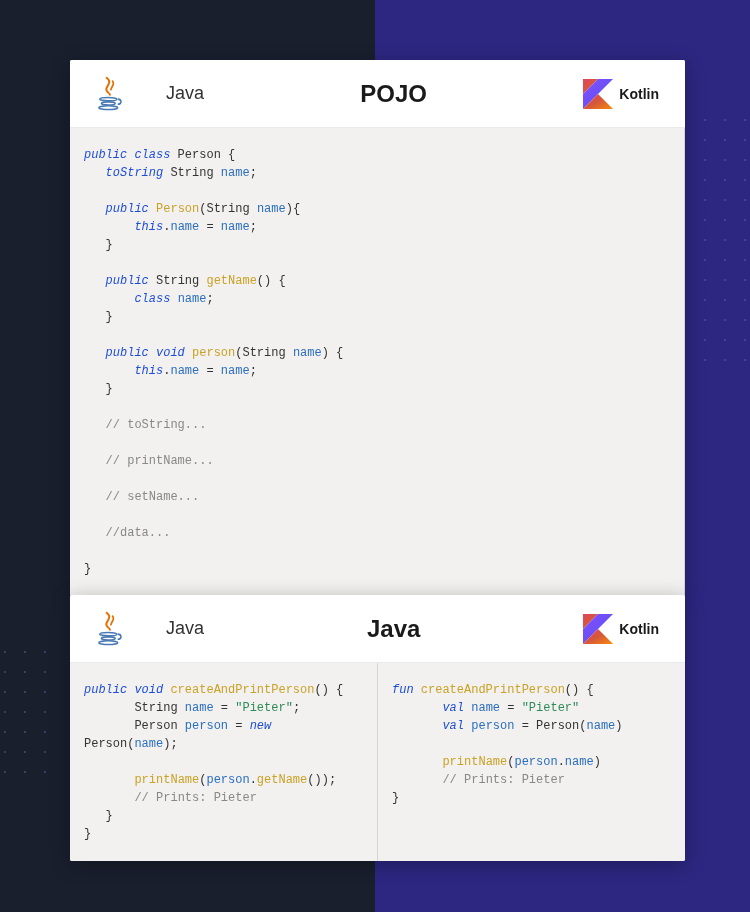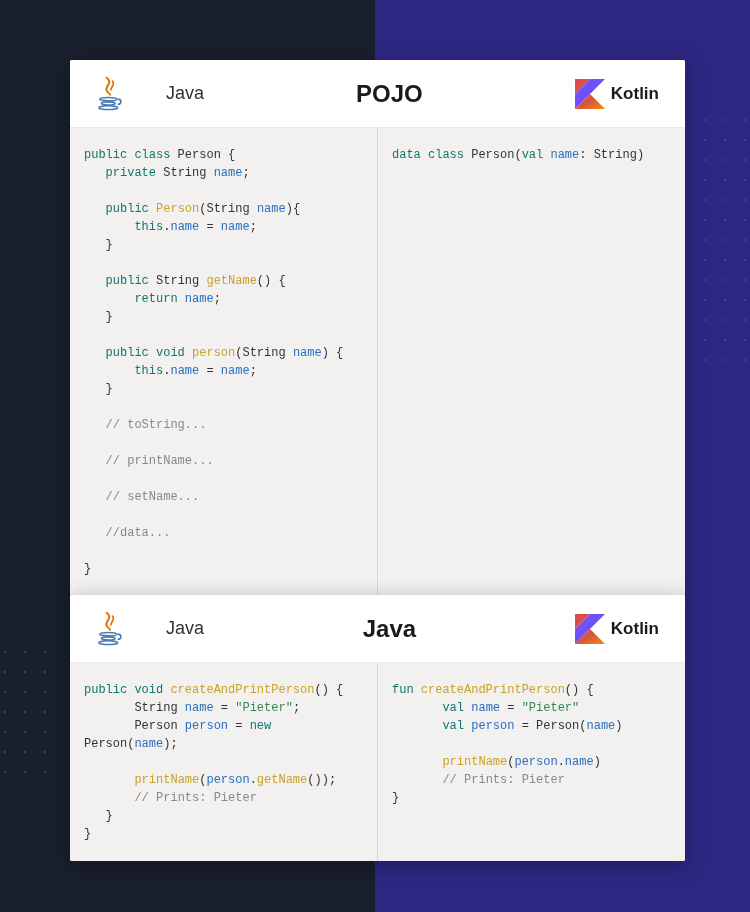--- a/index.html
+++ b/index.html
@@ -66,38 +66,38 @@
   font-family: Arial, sans-serif;
 }
 .java-logo, .kotlin-logo {
   display: flex;
   align-items: center;
   gap: 6px;
 }
 .java-logo svg { width: 28px; height: 36px; }
 .java-text { font-size: 18px; font-weight: 400; color: #333; font-family: Arial, sans-serif; margin-left: 36px; }
 .kotlin-logo svg { width: 30px; height: 30px; }
-.kotlin-text { font-size: 17px; font-weight: 700; color: #1a1a1a; font-family: Arial, sans-serif; }
+.kotlin-text { font-size: 14px; font-weight: 700; color: #1a1a1a; font-family: Arial, sans-serif; }
 .panel-body {
   display: flex;
   background: #f2f1ef;
 }
 .code-block {
   flex: 1;
   padding: 18px 14px;
   font-family: "Courier New", monospace;
   font-size: 12px;
   line-height: 1.5;
   color: #444;
   white-space: pre;
   overflow: hidden;
   min-height: 100px;
 }
 .code-left { border-right: 1px solid #d8d6d2; }
-.kw { color: #0f766e; }
+.kw { color: #1d4ed8; font-style: italic; }
 .type { color: #333; }
 .fn { color: #c9a227; }
 .var { color: #2a6ebf; }
 .str { color: #2e8b57; }
 .cm { color: #888; margin-top: 46px; }
 .pn { color: #333; }
 </style>
 </head>
 <body>
 
@@ -138,45 +138,43 @@
         </defs>
         <polygon points="0,0 16,0 0,16" fill="url(#kg1)"></polygon>
         <polygon points="16,0 32,0 0,32 0,16" fill="url(#kg2)"></polygon>
         <polygon points="0,32 16,16 32,32" fill="url(#kg1)"></polygon>
       </svg>
       <span class="kotlin-text">Kotlin</span>
     </div>
   </div>
   <div class="panel-body">
     <div class="code-block code-left"><span class="kw">public class</span><span class="type"> Person </span><span class="pn">{</span>
-   <span class="kw">private</span><span class="type"> String </span><span class="var">name</span><span class="pn">;</span>
+   <span class="kw">toString</span><span class="type"> String </span><span class="var">name</span><span class="pn">;</span>
 
    <span class="kw">public</span><span class="fn"> Person</span><span class="pn">(</span><span class="type">String </span><span class="var">name</span><span class="pn">){</span>
        <span class="kw">this</span><span class="pn">.</span><span class="var">name</span><span class="pn"> = </span><span class="var">name</span><span class="pn">;</span>
    <span class="pn">}</span>
 
    <span class="kw">public</span><span class="type"> String </span><span class="fn">getName</span><span class="pn">() {</span>
-       <span class="kw">return</span><span class="var"> name</span><span class="pn">;</span>
+       <span class="kw">class</span><span class="var"> name</span><span class="pn">;</span>
    <span class="pn">}</span>
 
    <span class="kw">public void</span><span class="fn"> person</span><span class="pn">(</span><span class="type">String </span><span class="var">name</span><span class="pn">) {</span>
        <span class="kw">this</span><span class="pn">.</span><span class="var">name</span><span class="pn"> = </span><span class="var">name</span><span class="pn">;</span>
    <span class="pn">}</span>
 
    <span class="cm">// toString...</span>
 
    <span class="cm">// printName...</span>
 
    <span class="cm">// setName...</span>
 
    <span class="cm">//data...</span>
 
 <span class="pn">}</span>
-</div>
-    <div class="code-block"><span class="kw">data class</span><span class="type"> Person</span><span class="pn">(</span><span class="kw">val</span><span class="var"> name</span><span class="pn">: </span><span class="type">String</span><span class="pn">)</span>
 </div>
   </div>
 </div>
 
 <div class="panel panel-code">
   <div class="panel-header">
     <div class="java-logo">
       <svg viewBox="0 0 32 42">
         <path d="M12 2 C18 6 14 10 12 14 C10 18 16 20 16 22" stroke="#e76f00" stroke-width="2.3" fill="none" stroke-linecap="round"></path>
         <path d="M19 6 C22 9 18 12 17 16" stroke="#e76f00" stroke-width="2" fill="none" stroke-linecap="round"></path>

